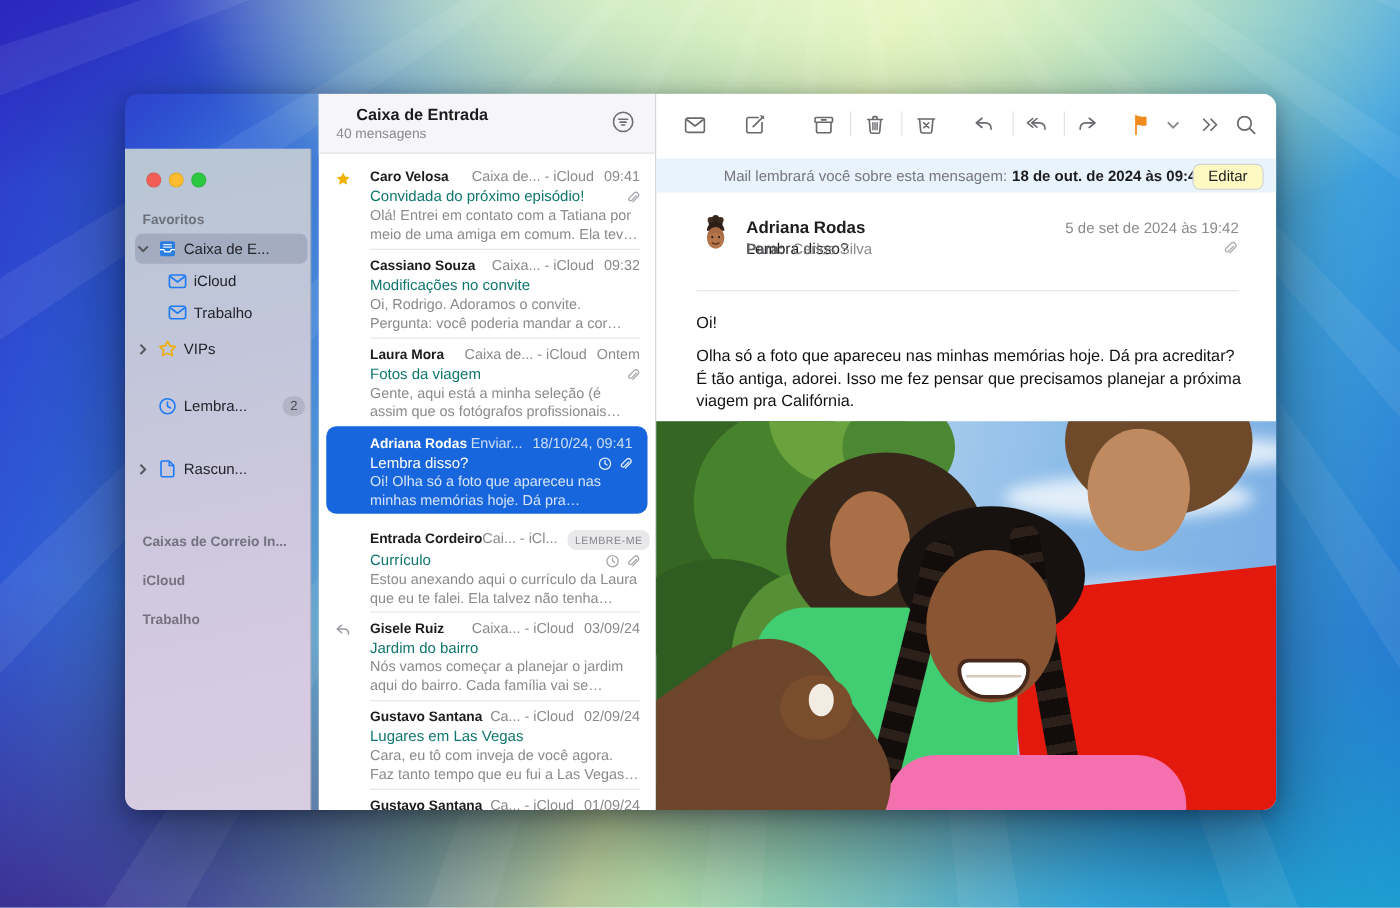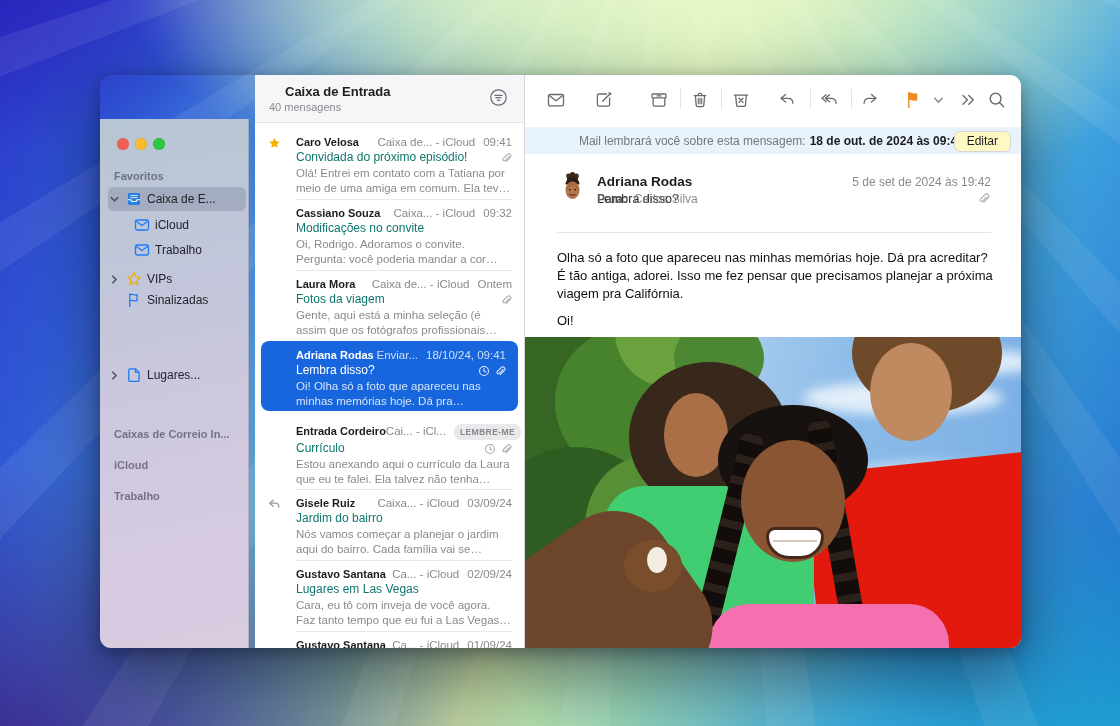--- a/index.html
+++ b/index.html
@@ -52,21 +52,21 @@
   .r2 .icons{display:flex;gap:4px;color:#a5a5aa;flex:none;}
   .r2 .icons svg{width:12px;height:12px;}
   .preview{margin-top:1px;font-size:11.5px;line-height:15px;color:#8a8a8e;
     display:-webkit-box;-webkit-line-clamp:2;-webkit-box-orient:vertical;overflow:hidden;}
   .row.selected{left:6px;right:6px;height:70px;padding-left:35px;background:#1766dd;border-radius:8px;}
   .row.selected .sender,.row.selected .subject{color:#fff;}
   .row.selected .meta{color:rgba(255,255,255,.78);}
   .row.selected .preview{color:rgba(255,255,255,.82);}
   .row.selected .icons{color:rgba(255,255,255,.9);}
   .remind-badge{background:#e9e9eb;color:#86868b;font-size:8.5px;letter-spacing:.4px;
-    padding:1px 6px;border-radius:7px;font-weight:bold;}
+    padding:1px 6px;border-radius:7px;font-weight:normal;}
   
   .pane{position:absolute;left:425px;top:0;width:496px;height:100%;background:#fff;}
   .tb-ic{position:absolute;top:15px;width:20px;height:20px;color:#68686d;}
   .tb-sep{position:absolute;top:14px;width:1px;height:20px;background:#e3e3e6;}
   .banner{position:absolute;left:0;right:0;top:52px;height:27px;background:#e8f3fb;
     font-size:12px;color:#76767c;display:flex;align-items:center;justify-content:center;gap:4px;}
   .banner b{color:#1d1d1f;font-weight:bold;}
   .edit-btn{position:absolute;right:10px;top:3.5px;background:#fef9c3;border:1px solid #d4d4d9;border-radius:6px;
     font-size:12px;color:#1d1d1f;padding:1px 12px 2px;line-height:16px;}
   .avatar{position:absolute;left:32px;top:96px;width:31px;height:31px;}
@@ -137,39 +137,40 @@
     <div class="sb-row" style="top:148px">
       <svg class="chev" viewBox="0 0 9 9">
           <path d="M2.8 1.2l3.3 3.3-3.3 3.3" fill="none" stroke="#55555e" stroke-width="1.6" stroke-linecap="round"></path>
         </svg>
       <svg class="ic" viewBox="0 0 16 16">
           <path d="M8 1.9l1.9 3.8 4.2.6-3 3 .7 4.2L8 11.5l-3.8 2 .7-4.2-3-3 4.2-.6z" fill="none" stroke="#f0ad00" stroke-width="1.3" stroke-linejoin="round"></path>
         </svg>
       <span class="lbl">VIPs</span>
     </div>
 
-    <div class="sb-row" style="top:169px">
-      <svg class="ic" viewBox="0 0 16 16">
-          <path d="M3.8 1.8v12.6" stroke="#1d7bf5" stroke-width="1.3" stroke-linecap="round"></path>
-          <path d="M3.8 2.6c2-1.1 4.4.9 7.2 0v6.1c-2.8.9-5.2-1.1-7.2 0" fill="none" stroke="#1d7bf5" stroke-width="1.3" stroke-linejoin="round"></path>
-        </svg>
-      <span class="lbl">Sinalizadas</span>
-    </div>
-
+
+    <div class="sb-row" style="top:194px">
+      <svg class="ic" viewBox="0 0 16 16">
+          <circle cx="8" cy="8" r="6" fill="none" stroke="#1d7bf5" stroke-width="1.3"></circle>
+          <path d="M8 4.7V8l2.3 1.4" fill="none" stroke="#1d7bf5" stroke-width="1.3" stroke-linecap="round"></path>
+        </svg>
+      <span class="lbl">Lembra...</span>
+      <span class="sb-badge">2</span>
+    </div>
 
 
     <div class="sb-row" style="top:244px">
       <svg class="chev" viewBox="0 0 9 9">
           <path d="M2.8 1.2l3.3 3.3-3.3 3.3" fill="none" stroke="#55555e" stroke-width="1.6" stroke-linecap="round"></path>
         </svg>
       <svg class="ic" viewBox="0 0 16 16">
           <path d="M4 1.8h5.4L13 5.4v7.8a1.2 1.2 0 0 1-1.2 1.2H4a1.2 1.2 0 0 1-1.2-1.2V3A1.2 1.2 0 0 1 4 1.8z" fill="none" stroke="#1d7bf5" stroke-width="1.3" stroke-linejoin="round"></path>
           <path d="M9.4 1.9v3.5H13" fill="none" stroke="#1d7bf5" stroke-width="1.2"></path>
         </svg>
-      <span class="lbl">Lugares...</span>
+      <span class="lbl">Rascun...</span>
     </div>
 
 
     <div class="sb-head" style="top:309px">Caixas de Correio In...</div>
     <div class="sb-head" style="top:340px">iCloud</div>
     <div class="sb-head" style="top:371px">Trabalho</div>
   </div>
 
   <div class="list">
     <div class="list-header">
@@ -402,22 +403,22 @@
     <div class="hdr-name">Adriana Rodas</div>
     <div class="hdr-subj">Lembra disso?</div>
     <div class="hdr-para"><b>Para:</b>&nbsp; <span>Carlos Silva</span></div>
     <div class="hdr-date">5 de set de 2024 às 19:42</div>
     <svg class="hdr-clip" viewBox="0 0 14 14">
         <path d="M10.6 5.4L6.3 9.7a1.6 1.6 0 0 1-2.3-2.3l4.7-4.7a2.5 2.5 0 0 1 3.5 3.5l-4.9 4.9" fill="none" stroke="currentColor" stroke-width="1.2" stroke-linecap="round"></path>
       </svg>
     <div class="hdr-div"></div>
 
     <div class="body-txt">
+      <p>Oi!</p>
       <p>Olha só a foto que apareceu nas minhas memórias hoje. Dá pra acreditar? É tão antiga, adorei. Isso me fez pensar que precisamos planejar a próxima viagem pra Califórnia.</p>
-      <p>Oi!</p>
       <p>P.S. Agora vou de copiloto. ;)</p>
     </div>
 
     <div class="photo" title="Selfie de três amigas sorrindo ao ar livre, com árvores e céu azul ao fundo">
       <div class="cloud" style="left:56%;top:14%;width:200px;height:34px"></div>
       <div class="cloud" style="left:74%;top:4%;width:150px;height:26px"></div>
       <div class="cloud" style="left:63%;top:40%;width:180px;height:30px;opacity:.6"></div>
 
       <div class="trees">
         <div class="blob" style="left:0;top:0;width:220px;height:240px;background:#356623"></div>

